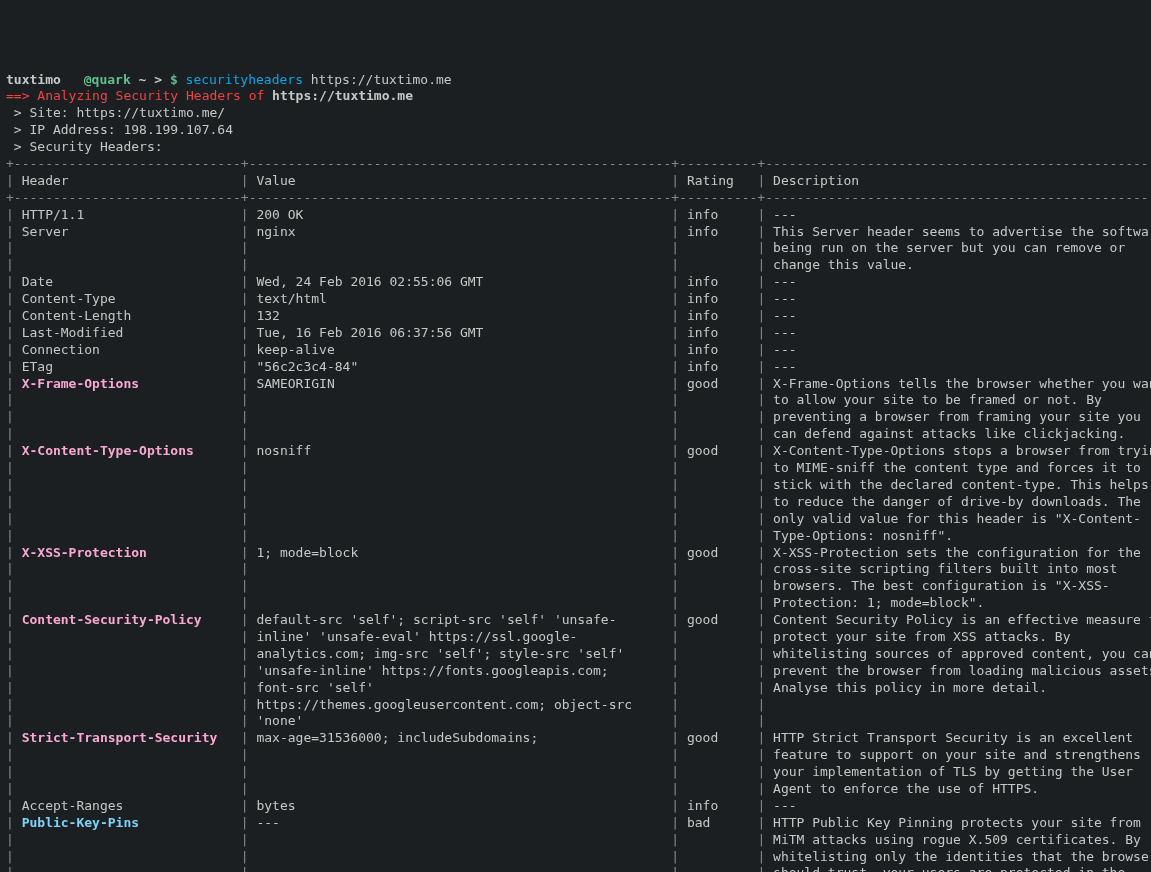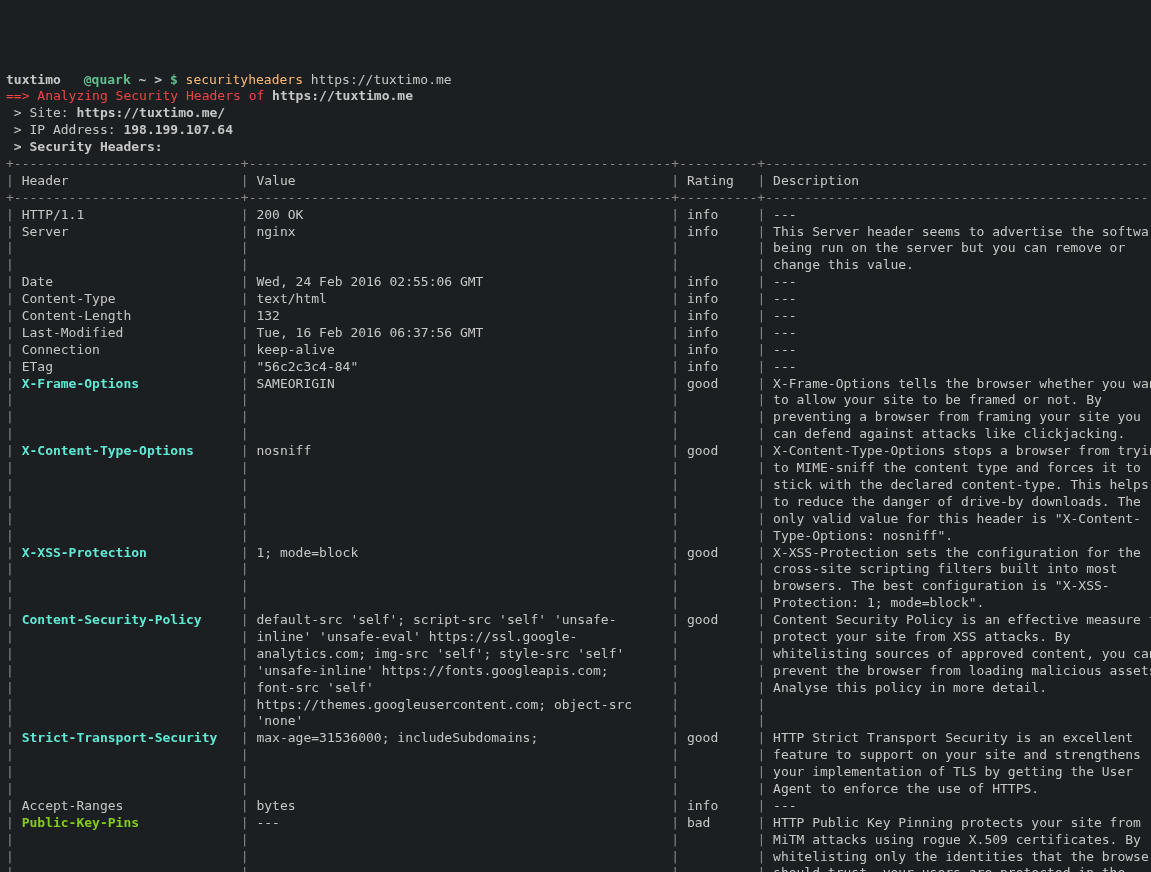--- a/index.html
+++ b/index.html
@@ -10,27 +10,27 @@
     font-size: 13px;
     line-height: 1.3;
     padding: 4px 6px;
     white-space: pre;
     overflow-x: auto;
   }
   .prompt-user { color: #c5c8c6; font-weight: bold; margin-top: 12px; }
   .prompt-host { color: #5fbf8f; font-weight: bold; margin-left: 23px; }
   .prompt-path { color: #c5c8c6; font-weight: bold; }
   .prompt-sym  { color: #5fbf8f; font-weight: bold; }
-  .cmd-name    { color: #fdba74; }
+  .cmd-name    { color: #0ea5e9; }
   .url-arg     { color: #c5c8c6; }
   .analyzing   { color: #ef4444; }
   .url-bold    { color: #c5c8c6; font-weight: bold; }
-  .info-label  { color: #c5c8c6; font-weight: bold; }
-  .good-header { color: #5eead4; font-weight: bold; }
-  .bad-header  { color: #84cc16; font-weight: bold; }
+  .info-label  { color: #c5c8c6; font-weight: normal; }
+  .good-header { color: #f9a8d4; font-weight: bold; }
+  .bad-header  { color: #7dd3fc; font-weight: bold; }
   .table-sep   { color: #888; }
   .line { white-space: pre; }
 </style>
 </head>
 <body>
 
 
 
 <div id="terminal"><span class="line"><span class="prompt-user">tuxtimo</span><span class="prompt-host">@quark</span><span class="prompt-path"> ~ &gt; </span><span class="prompt-sym">$ </span><span class="cmd-name">securityheaders</span><span class="url-arg"> https://tuxtimo.me</span></span>
 <span class="line"><span class="analyzing">==&gt; Analyzing Security Headers of </span><span class="url-bold">https://tuxtimo.me</span></span>

